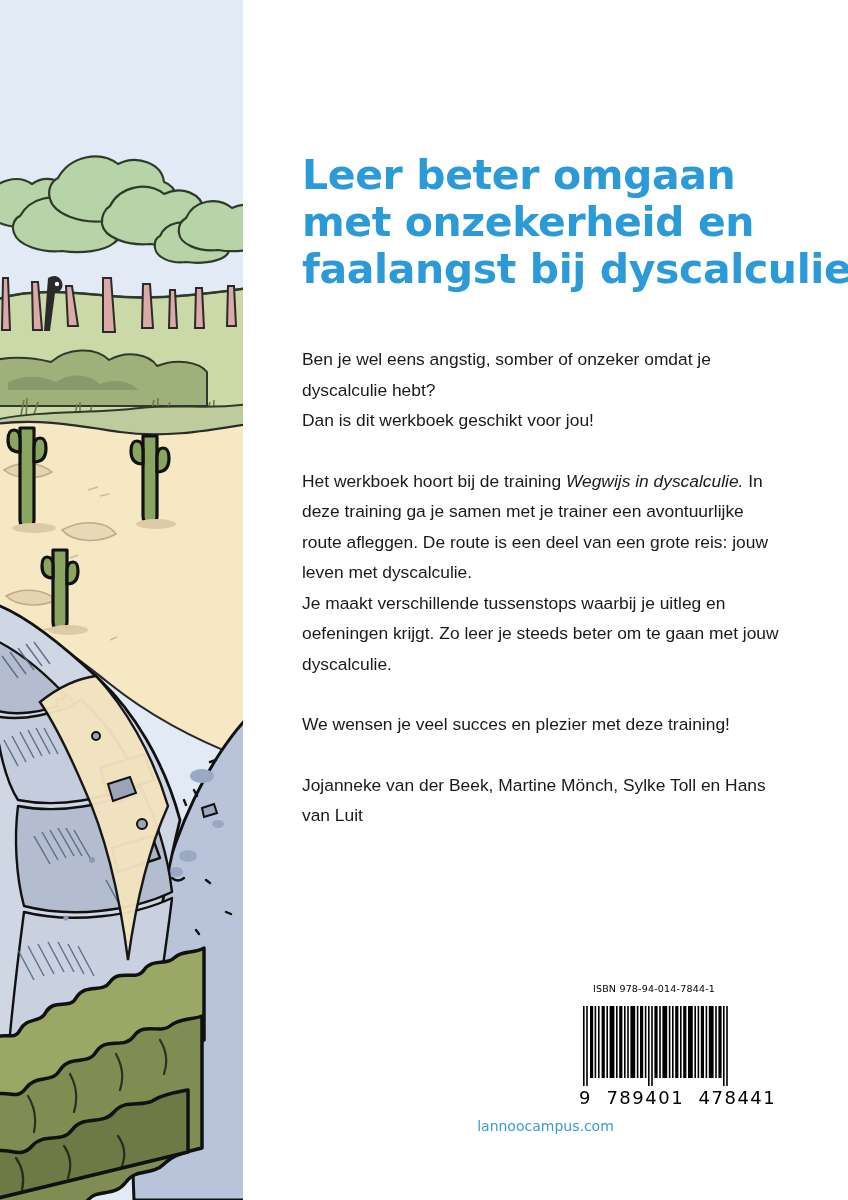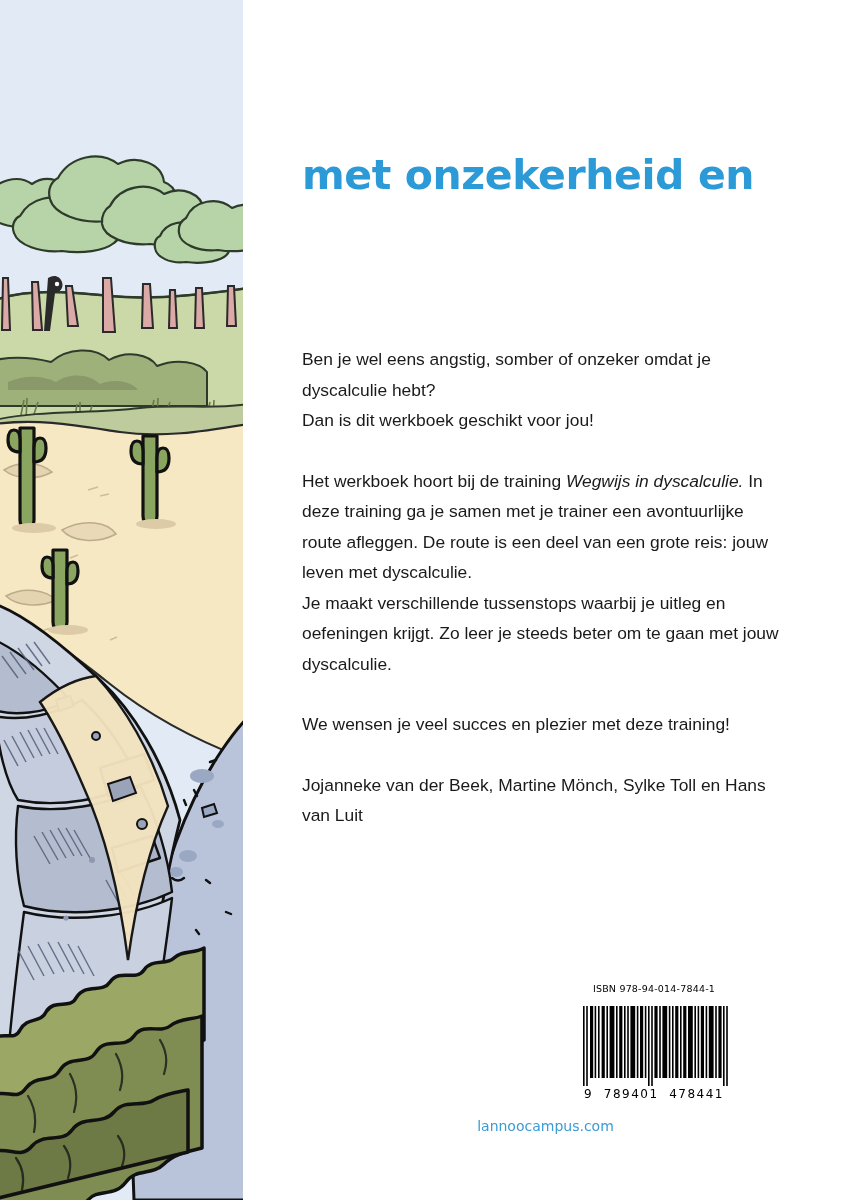--- a/index.html
+++ b/index.html
@@ -65,21 +65,21 @@
   #isbn-text {
     font-family:"DejaVu Sans", sans-serif;
     font-size:9.5px;
     letter-spacing:0.2px;
     color:#000;
     margin-bottom:12px;
   }
   #barcode-bars { display:block; width:150px; height:80px; }
   #barcode-digits {
     font-family:"DejaVu Sans", sans-serif;
-    font-size:12px;
+    font-size:18px;
     letter-spacing:1.5px;
     color:#000;
     margin-top:1px;
     white-space:pre;
   }
 
   #publisher-url {
     position:absolute;
     left:0; top:1118px;
     width:605px;
@@ -235,21 +235,23 @@
         </g>
       </g>
 
     </g>
   </svg>
 </div>
 
 <div id="content">
 
   <h1 id="headline">
+    <span class="hl">Leer beter omgaan</span>
     <span class="hl">met onzekerheid en</span>
+    <span class="hl">faalangst bij dyscalculie</span>
   </h1>
 
   <div id="bodycopy">
     <p>
       <span>Ben je wel eens angstig, somber of onzeker omdat je dyscalculie hebt?</span><br>
       <span>Dan is dit werkboek geschikt voor jou!</span>
     </p>
 
     <p>
       <span>Het werkboek hoort bij de training </span><em>Wegwijs in dyscalculie.</em><span> In deze training ga je samen met je trainer een avontuurlijke route afleggen. De route is een deel van een grote reis: jouw leven met dyscalculie.</span><br>

